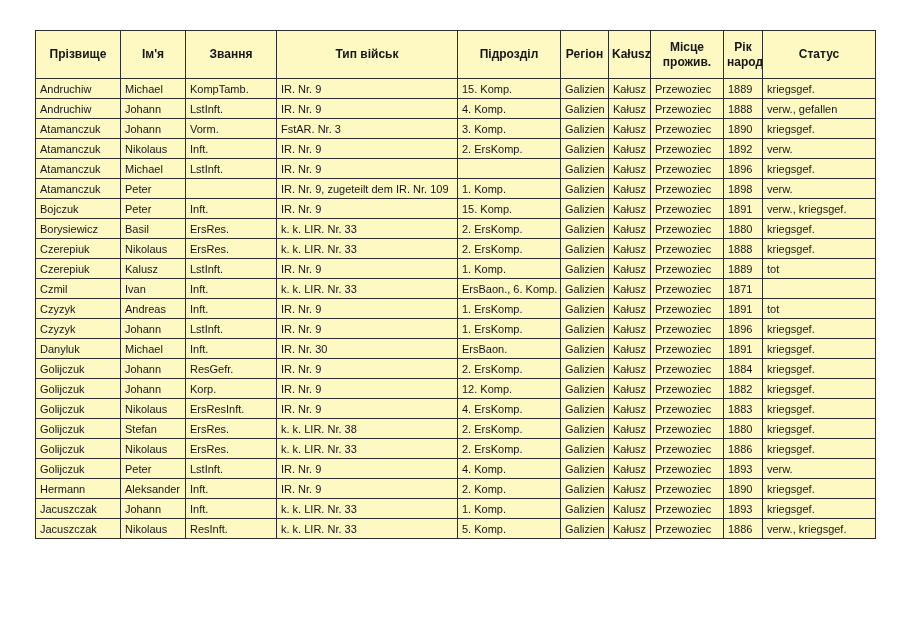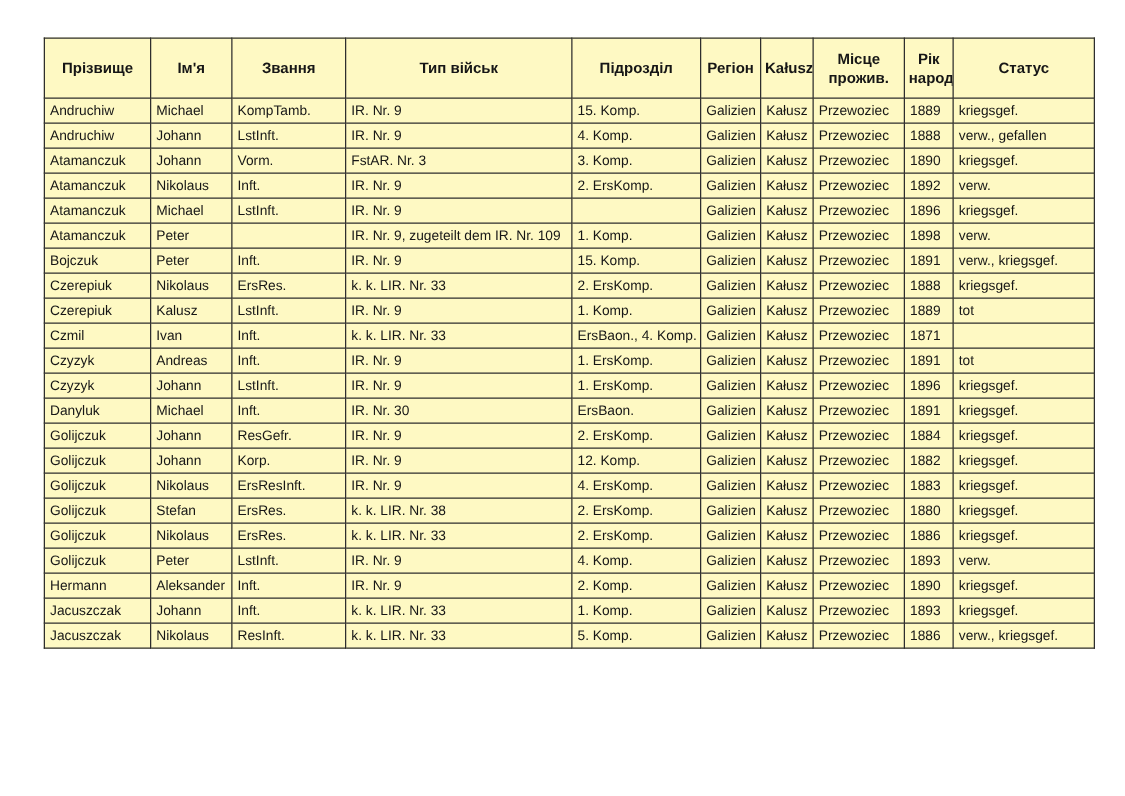--- a/index.html
+++ b/index.html
@@ -176,20 +176,32 @@
             <td>Inft.</td>
             <td>IR. Nr. 9</td>
             <td>15. Komp.</td>
             <td>Galizien</td>
             <td>Kałusz</td>
             <td>Przewoziec</td>
             <td>1891</td>
             <td>verw., kriegsgef.</td>
           </tr>
           <tr>
+            <td>Borysiewicz</td>
+            <td>Basil</td>
+            <td>ErsRes.</td>
+            <td>k. k. LIR. Nr. 33</td>
+            <td>2. ErsKomp.</td>
+            <td>Galizien</td>
+            <td>Kałusz</td>
+            <td>Przewoziec</td>
+            <td>1880</td>
+            <td>kriegsgef.</td>
+          </tr>
+          <tr>
             <td>Czerepiuk</td>
             <td>Nikolaus</td>
             <td>ErsRes.</td>
             <td>k. k. LIR. Nr. 33</td>
             <td>2. ErsKomp.</td>
             <td>Galizien</td>
             <td>Kałusz</td>
             <td>Przewoziec</td>
             <td>1888</td>
             <td>kriegsgef.</td>
@@ -204,21 +216,21 @@
             <td>Kałusz</td>
             <td>Przewoziec</td>
             <td>1889</td>
             <td>tot</td>
           </tr>
           <tr>
             <td>Czmil</td>
             <td>Ivan</td>
             <td>Inft.</td>
             <td>k. k. LIR. Nr. 33</td>
-            <td>ErsBaon., 4. Komp.</td>
+            <td>ErsBaon., 6. Komp.</td>
             <td>Galizien</td>
             <td>Kałusz</td>
             <td>Przewoziec</td>
             <td>1871</td>
             <td></td>
           </tr>
           <tr>
             <td>Czyzyk</td>
             <td>Andreas</td>
             <td>Inft.</td>

